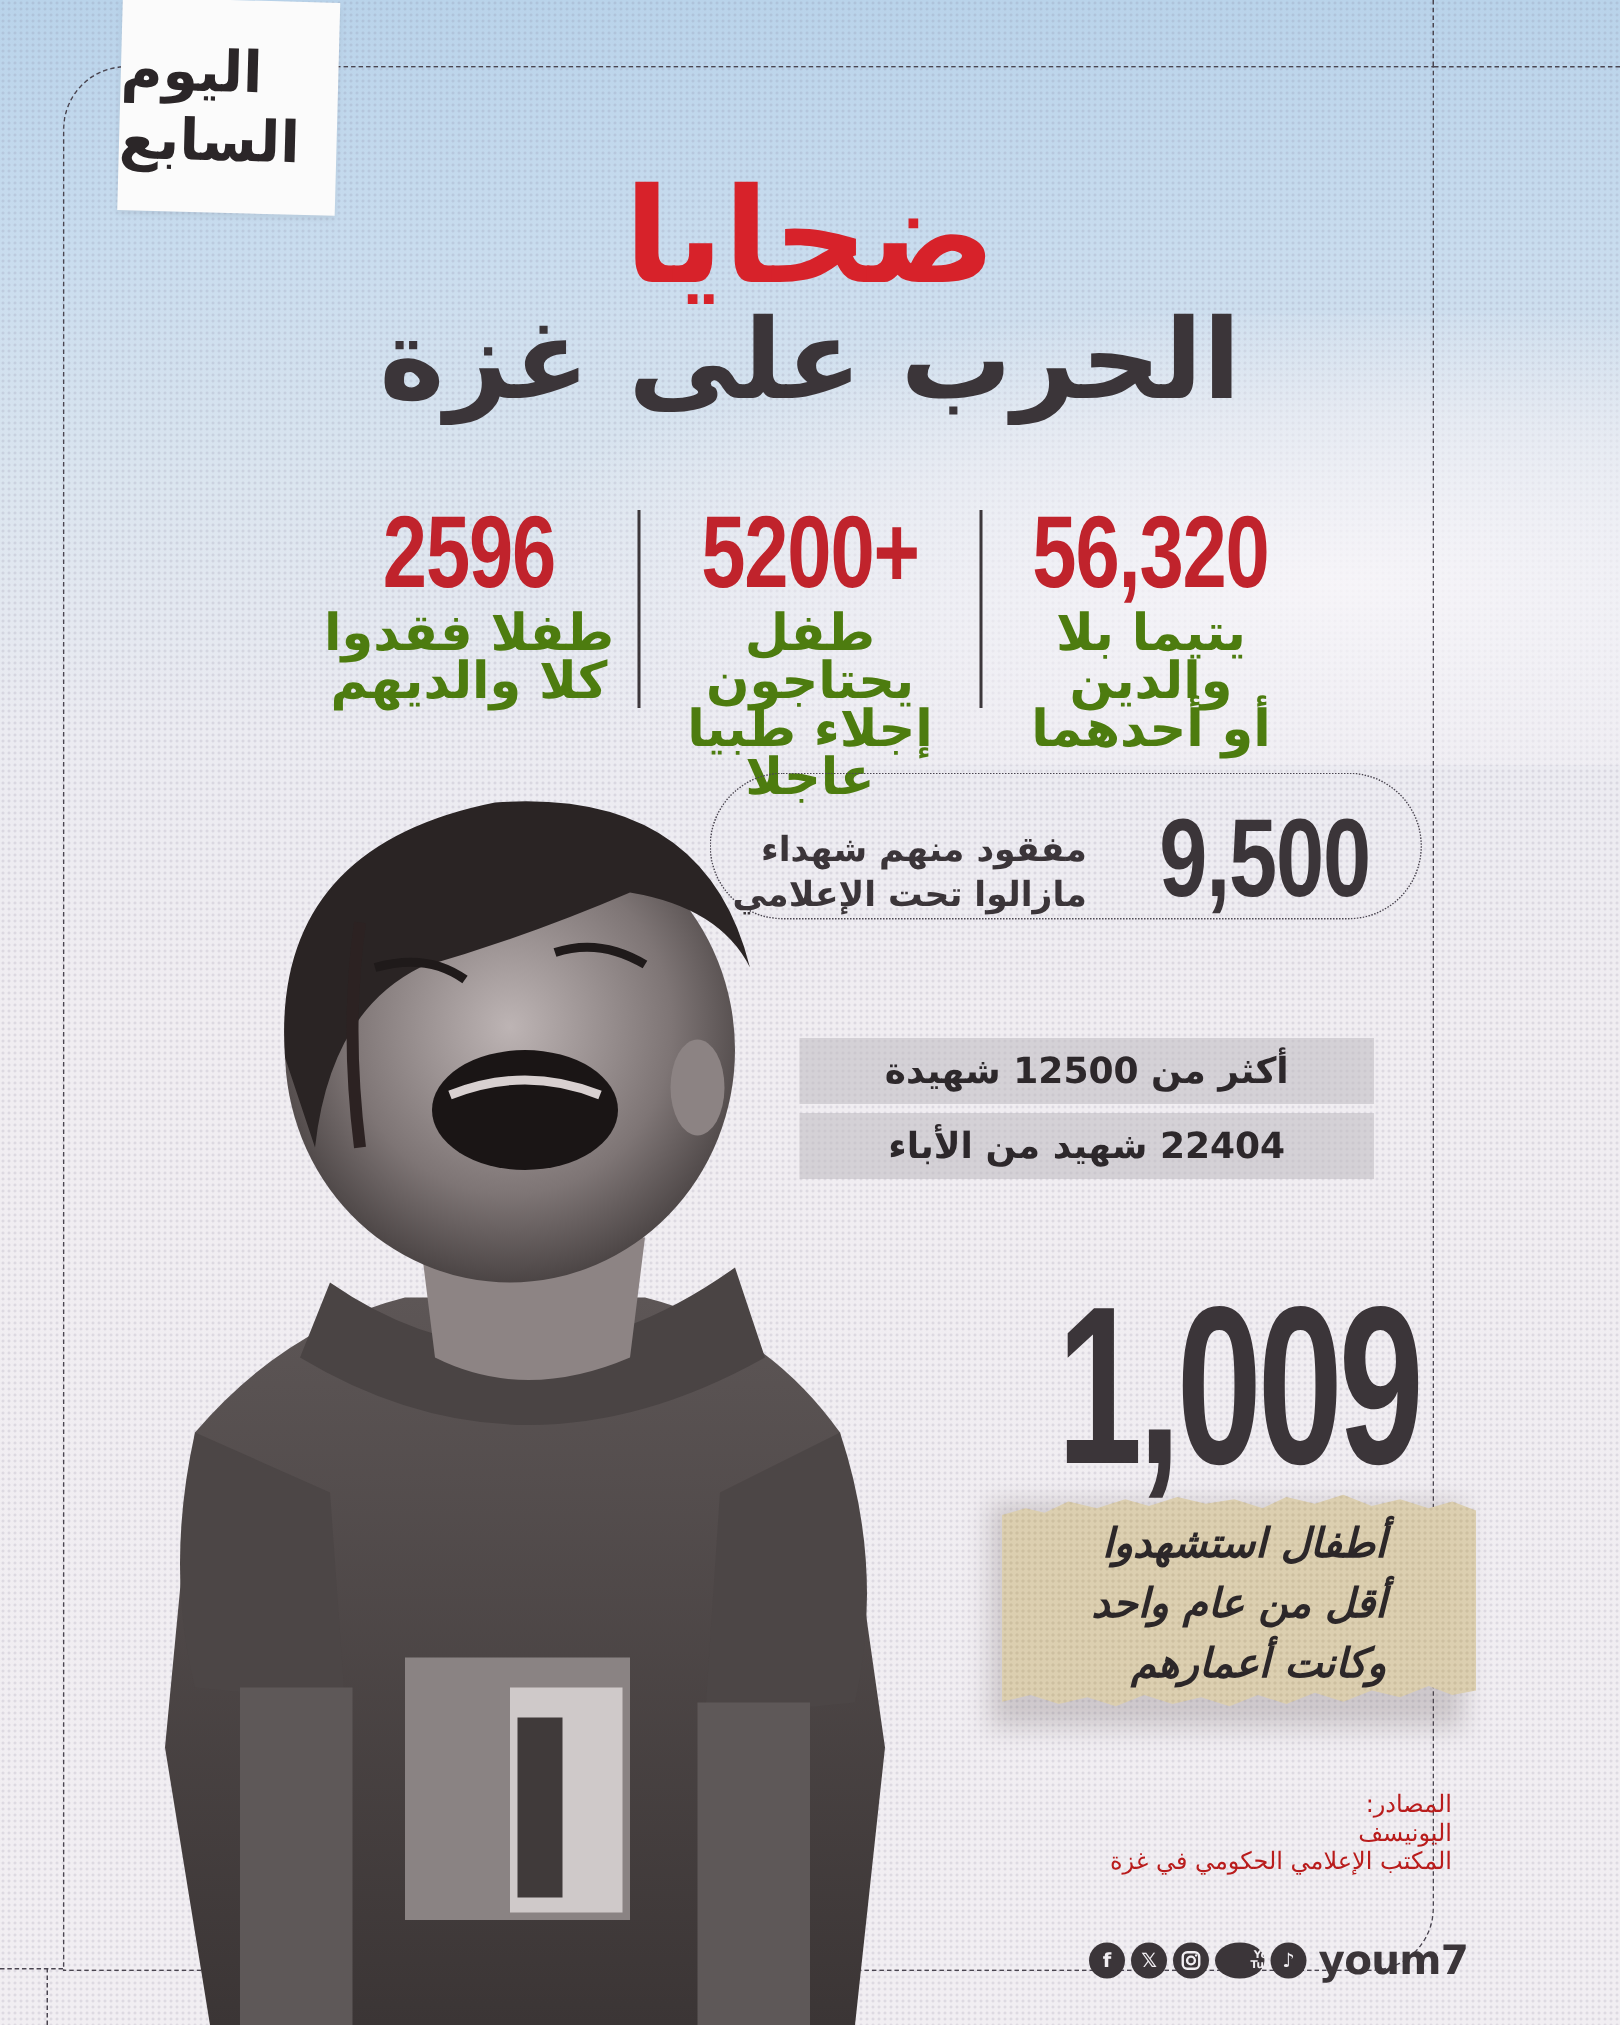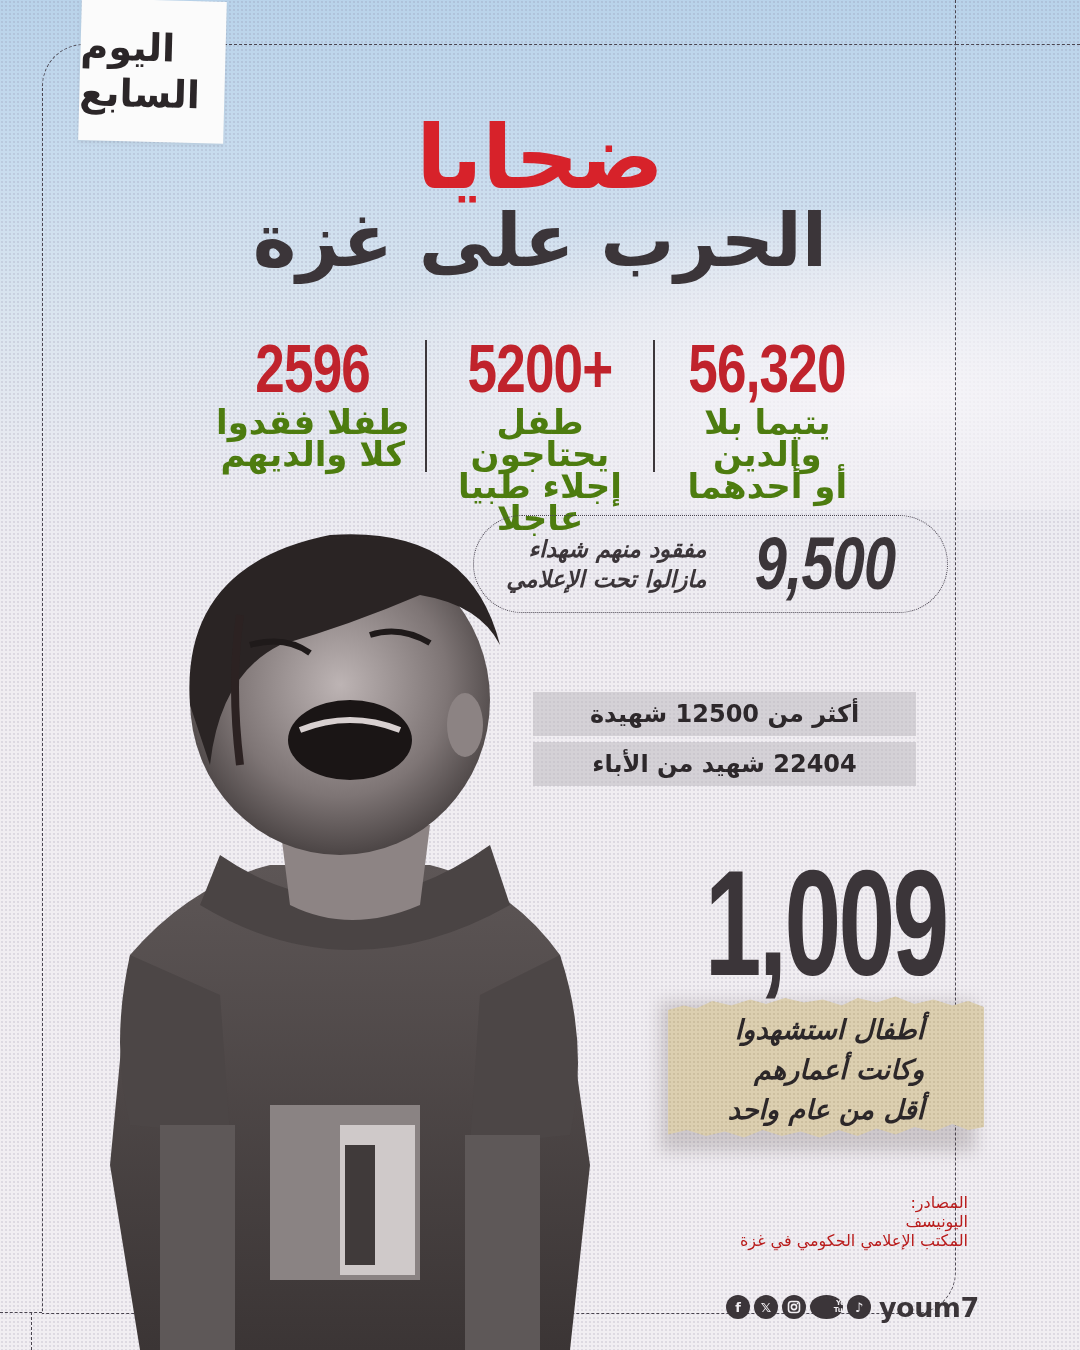--- a/index.html
+++ b/index.html
@@ -92,23 +92,22 @@
     font-size: 34px; line-height: 32px; color: #4d7c0f;
   }
   .stat-divider {
     width: 0; border-left: 2px solid #3c373b; margin: 10px 0 8px 0;
   }
 
   
   .pill {
     position: absolute; left: 473px; top: 515px; width: 475px; height: 98px;
     border: 1.6px dotted #4a4550; border-radius: 49px;
-    display: flex; align-items: center; justify-content: center; gap: 28px;
+    display: flex; align-items: flex-end; justify-content: center; gap: 28px;
     direction: ltr;
-    font-style: italic;
   }
   .pill-text {
     direction: rtl; text-align: right;
     font-family: "DejaVu Sans", sans-serif; font-weight: bold;
     font-size: 23px; line-height: 30px; color: #3b3539;
   }
   .pill-num {
     font-family: "Liberation Sans", sans-serif; font-weight: bold;
     font-size: 74px; line-height: 80px; color: #3b3539;
     transform: scaleX(0.78); letter-spacing: -1px;
@@ -286,22 +285,22 @@
   <div class="bar">أكثر من 12500 شهيدة</div>
   <div class="bar">22404 شهيد من الأباء</div>
 </div>
 
 <div class="big-num">1,009</div>
 
 <div class="paper-shadow"></div>
 <div class="paper">
   <div>
     <div class="paper-text">أطفال استشهدوا</div>
+    <div class="paper-text">أقل من عام واحد</div>
     <div class="paper-text">وكانت أعمارهم</div>
-    <div class="paper-text">أقل من عام واحد</div>
   </div>
 </div>
 
 <div class="sources">
   <div>المصادر:</div>
   <div>اليونيسف</div>
   <div>المكتب الإعلامي الحكومي في غزة</div>
 </div>
 
 <div class="footer">

